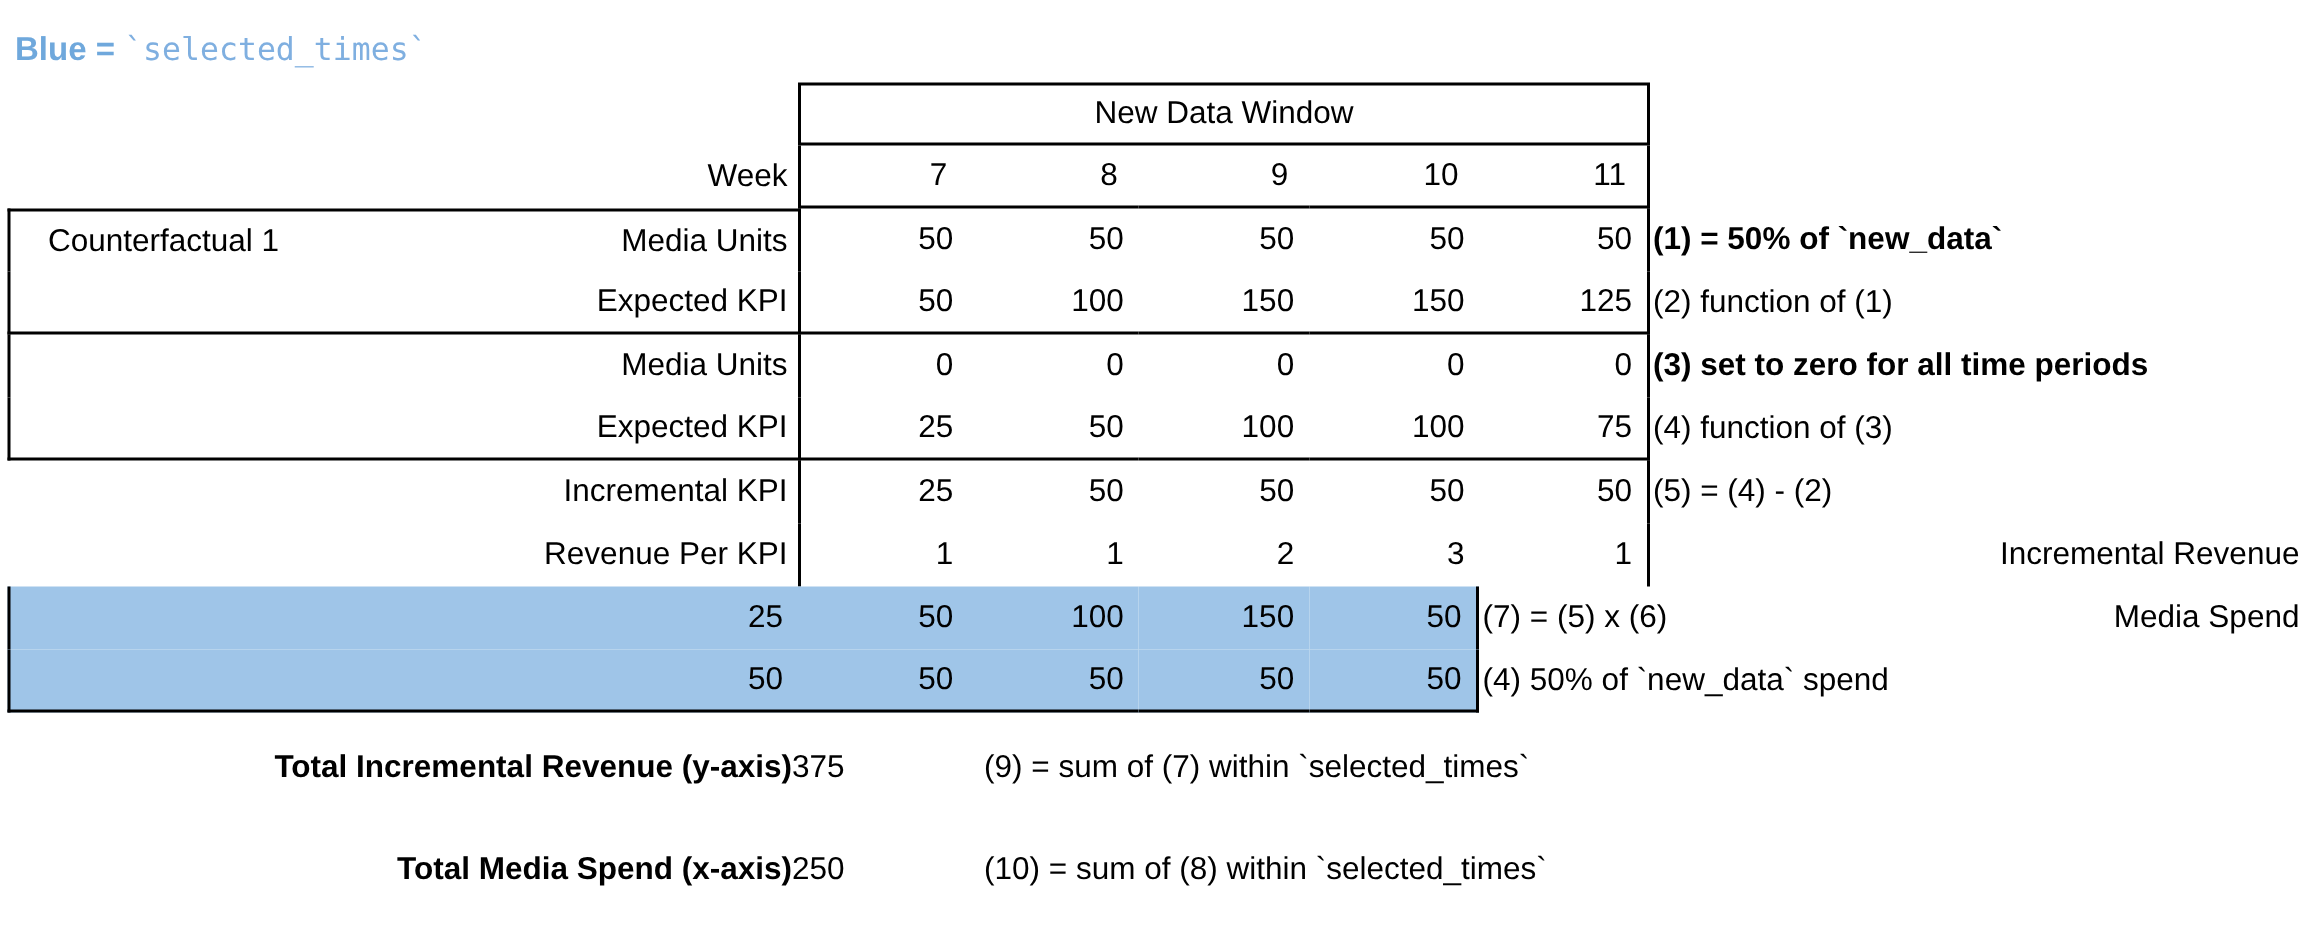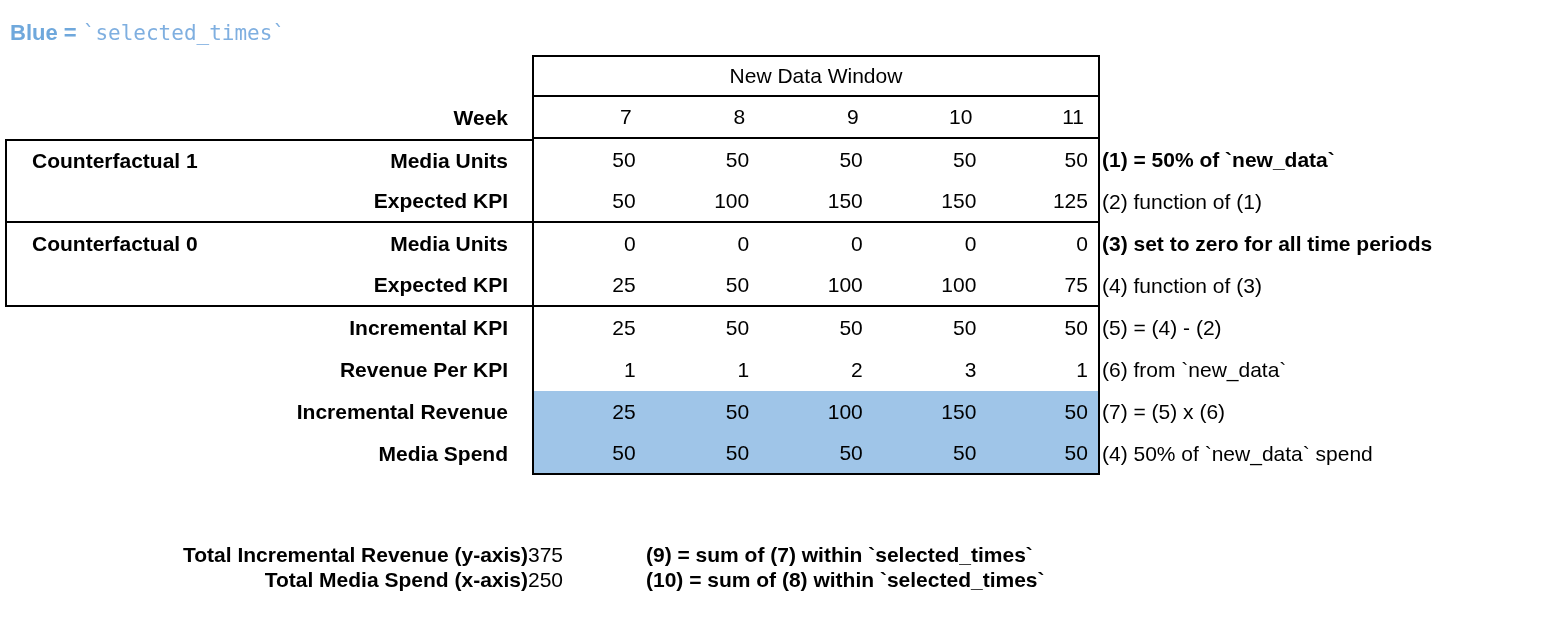--- a/index.html
+++ b/index.html
@@ -34,21 +34,21 @@
     font-size: 21px;
   }
   .cell {
     display: flex; align-items: center;
     overflow: visible; white-space: nowrap;
   }
   .num   { justify-content: flex-end; padding-right: 10px; font-weight: 400; }
   .wknum { justify-content: flex-end; padding-right: 14px; font-weight: 400; }
   .labelcell {
     justify-content: flex-start;
-    padding-left: 25px; padding-right: 24px; font-weight: 700;
+    padding-left: 25px; padding-right: 7px; font-weight: 400;
   }
   .labelcell .rowlabel { margin-left: auto; }
   .note { justify-content: flex-start; padding-left: 2px; font-weight: 400; }
   .note.bold { font-weight: 700; }
   .hdrspan {
     grid-column: 2 / 7;
     display: flex; align-items: center; justify-content: center;
     font-weight: 400; border: 2px solid #000;
   }
   .bl { border-left: 2px solid #000; }
@@ -59,22 +59,22 @@
   .totals-row {
     position: absolute; left: 0; height: 42px;
     display: flex; align-items: center; font-size: 21px; white-space: nowrap;
   }
   .totals-row .tlabel {
     width: 528px; text-align: right; font-weight: 700; flex: 0 0 528px;
   }
   .totals-row .tvalue {
     width: 84px; text-align: left; flex: 0 0 84px; font-weight: 400;
   }
-  .totals-row .tnote { margin-left: 34px; font-weight: 700; }
-  .t1 { top: 534px; }
+  .totals-row .tnote { margin-left: 44px; font-weight: 400; }
+  .t1 { top: 491px; }
   .t2 { top: 559px; }
 </style>
 </head>
 <body>
 
 <div class="legend">
   <span class="prefix">Blue = </span><span class="code">`selected_times`</span>
 </div>
 
 <div class="table-grid">
@@ -109,21 +109,20 @@
     <span class="rowlabel">Expected KPI</span>
   </div>
   <div class="cell num bl bb">50</div>
   <div class="cell num bb">100</div>
   <div class="cell num bb">150</div>
   <div class="cell num bb">150</div>
   <div class="cell num bb br">125</div>
   <div class="cell note">(2) function of (1)</div>
 
   <div class="cell labelcell bl">
-    <span>Counterfactual 0</span>
     <span class="rowlabel">Media Units</span>
   </div>
   <div class="cell num bl">0</div>
   <div class="cell num">0</div>
   <div class="cell num">0</div>
   <div class="cell num">0</div>
   <div class="cell num br">0</div>
   <div class="cell note bold">(3) set to zero for all time periods</div>
 
   <div class="cell labelcell bl bb">
@@ -148,21 +147,20 @@
   <div class="cell note">(5) = (4) - (2)</div>
 
   <div class="cell labelcell">
     <span class="rowlabel">Revenue Per KPI</span>
   </div>
   <div class="cell num bl">1</div>
   <div class="cell num">1</div>
   <div class="cell num">2</div>
   <div class="cell num">3</div>
   <div class="cell num br">1</div>
-  <div class="cell note">(6) from `new_data`</div>
 
   <div class="cell labelcell">
     <span class="rowlabel">Incremental Revenue</span>
   </div>
   <div class="cell num bl hl">25</div>
   <div class="cell num hl">50</div>
   <div class="cell num hl">100</div>
   <div class="cell num hl">150</div>
   <div class="cell num br hl">50</div>
   <div class="cell note">(7) = (5) x (6)</div>

